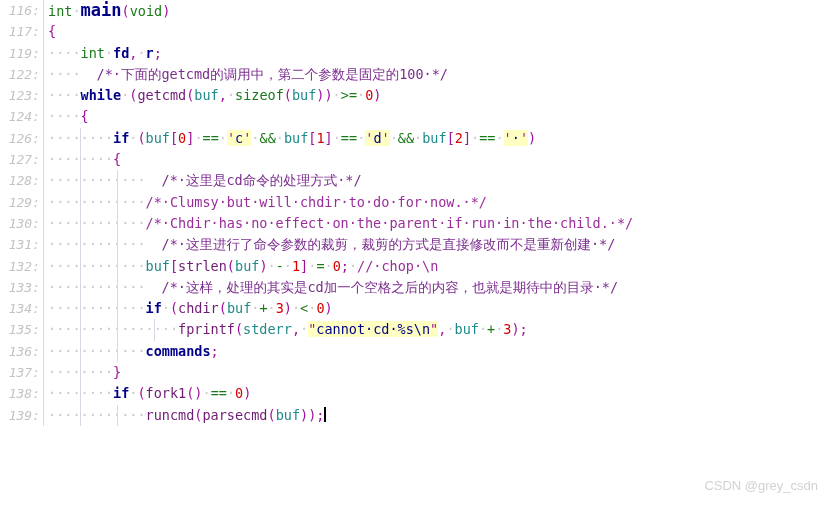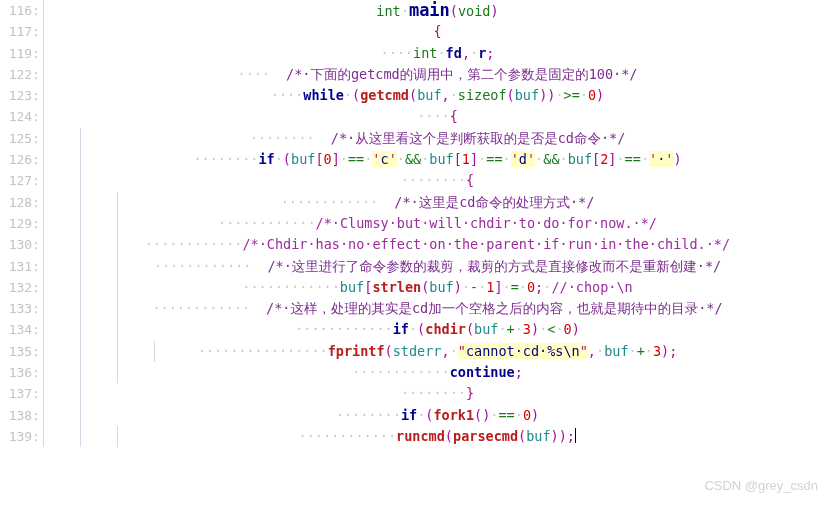--- a/index.html
+++ b/index.html
@@ -11,30 +11,30 @@
   }
   #editor{position:relative;width:832px;height:505px;background:#ffffff;}
   .row{
     display:flex;align-items:flex-start;
     height:21.3px;line-height:21.3px;white-space:pre;
   }
   .gutter{
     width:40px;min-width:40px;text-align:right;
     color:#c3c3c3;font-size:13px;
     font-family:"DejaVu Sans Mono","Liberation Mono",monospace;
-    padding-right:3px;letter-spacing:0px;
+    padding-right:3px;letter-spacing:0px;font-style:italic;
   }
   .code{
     flex:1;font-size:13.5px;white-space:pre;
-    position:relative;text-align:center;
+    position:relative;padding-left:5px;
   }
   
   .kw   {color:#1a7a1a;}                 
   .kwb  {color:#00008b;font-weight:bold;} 
-  .fn   {color:#b91c1c;font-weight:bold;margin-top:12px;} 
+  .fn   {color:#701a75;font-weight:normal;margin-top:12px;} 
   .var  {color:#1f8a8a;}                  
   .num  {color:#d40000;}                  
   .punc {color:#a0109a;}                  
   .op   {color:#1a7a1a;}                  
   .cmt  {color:#9b2d9b;}                  
   .cmt2 {color:#7b2d8e;margin-left:16px;}                  
   .lit  {background:#ffffc2;color:#00008b;} 
   .litp {background:#ffffc2;color:#a0109a;} 
   .ws   {color:#c9c9c9;}                  
   .big  {color:#00008b;font-weight:bold;font-size:17px;}
@@ -85,24 +85,20 @@
   <div class="row">
     <div class="gutter">123:</div>
     <div class="code"><span class="guide" style="left:0px"></span><span class="ws">····</span><span class="kwb">while</span><span class="ws">·</span><span class="punc">(</span><span class="fn">getcmd</span><span class="punc">(</span><span class="var">buf</span><span class="punc">,</span><span class="ws">·</span><span class="kw">sizeof</span><span class="punc">(</span><span class="var">buf</span><span class="punc">))</span><span class="ws">·</span><span class="op">&gt;=</span><span class="ws">·</span><span class="num">0</span><span class="punc">)</span></div>
   </div>
 
   <div class="row">
     <div class="gutter">124:</div>
     <div class="code"><span class="guide" style="left:0px"></span><span class="ws">····</span><span class="brace">{</span></div>
   </div>
 
-  <div class="row">
-    <div class="gutter">125:</div>
-    <div class="code"><span class="guide" style="left:0px"></span><span class="guide" style="left:37px"></span><span class="ws">········</span><span class="cmt2">/*·从这里看这个是判断获取的是否是cd命令·*/</span></div>
-  </div>
 
   <div class="row">
     <div class="gutter">126:</div>
     <div class="code"><span class="guide" style="left:0px"></span><span class="guide" style="left:37px"></span><span class="ws">········</span><span class="kwb">if</span><span class="ws">·</span><span class="punc">(</span><span class="var">buf</span><span class="punc">[</span><span class="num">0</span><span class="punc">]</span><span class="ws">·</span><span class="op">==</span><span class="ws">·</span><span class="litp">'</span><span class="lit">c</span><span class="litp">'</span><span class="ws">·</span><span class="op">&amp;&amp;</span><span class="ws">·</span><span class="var">buf</span><span class="punc">[</span><span class="num">1</span><span class="punc">]</span><span class="ws">·</span><span class="op">==</span><span class="ws">·</span><span class="litp">'</span><span class="lit">d</span><span class="litp">'</span><span class="ws">·</span><span class="op">&amp;&amp;</span><span class="ws">·</span><span class="var">buf</span><span class="punc">[</span><span class="num">2</span><span class="punc">]</span><span class="ws">·</span><span class="op">==</span><span class="ws">·</span><span class="litp">'</span><span class="lit">·</span><span class="litp">'</span><span class="punc">)</span></div>
   </div>
 
   <div class="row">
     <div class="gutter">127:</div>
     <div class="code"><span class="guide" style="left:0px"></span><span class="guide" style="left:37px"></span><span class="ws">········</span><span class="brace">{</span></div>
   </div>
@@ -142,21 +138,21 @@
     <div class="code"><span class="guide" style="left:0px"></span><span class="guide" style="left:37px"></span><span class="guide" style="left:74px"></span><span class="ws">············</span><span class="kwb">if</span><span class="ws">·</span><span class="punc">(</span><span class="fn">chdir</span><span class="punc">(</span><span class="var">buf</span><span class="ws">·</span><span class="op">+</span><span class="ws">·</span><span class="num">3</span><span class="punc">)</span><span class="ws">·</span><span class="op">&lt;</span><span class="ws">·</span><span class="num">0</span><span class="punc">)</span></div>
   </div>
 
   <div class="row">
     <div class="gutter">135:</div>
     <div class="code"><span class="guide" style="left:0px"></span><span class="guide" style="left:37px"></span><span class="guide" style="left:74px"></span><span class="guide" style="left:111px"></span><span class="ws">················</span><span class="fn">fprintf</span><span class="punc">(</span><span class="var">stderr</span><span class="punc">,</span><span class="ws">·</span><span class="litp">"</span><span class="lit">cannot·cd·%s\n</span><span class="litp">"</span><span class="punc">,</span><span class="ws">·</span><span class="var">buf</span><span class="ws">·</span><span class="op">+</span><span class="ws">·</span><span class="num">3</span><span class="punc">);</span></div>
   </div>
 
   <div class="row">
     <div class="gutter">136:</div>
-    <div class="code"><span class="guide" style="left:0px"></span><span class="guide" style="left:37px"></span><span class="guide" style="left:74px"></span><span class="ws">············</span><span class="kwb">continue</span><span class="punc">;</span></div>
+    <div class="code"><span class="guide" style="left:0px"></span><span class="guide" style="left:37px"></span><span class="guide" style="left:74px"></span><span class="ws">············</span><span class="kwb">commands</span><span class="punc">;</span></div>
   </div>
 
   <div class="row">
     <div class="gutter">137:</div>
     <div class="code"><span class="guide" style="left:0px"></span><span class="guide" style="left:37px"></span><span class="ws">········</span><span class="brace">}</span></div>
   </div>
 
   <div class="row">
     <div class="gutter">138:</div>
     <div class="code"><span class="guide" style="left:0px"></span><span class="guide" style="left:37px"></span><span class="ws">········</span><span class="kwb">if</span><span class="ws">·</span><span class="punc">(</span><span class="fn">fork1</span><span class="punc">()</span><span class="ws">·</span><span class="op">==</span><span class="ws">·</span><span class="num">0</span><span class="punc">)</span></div>

